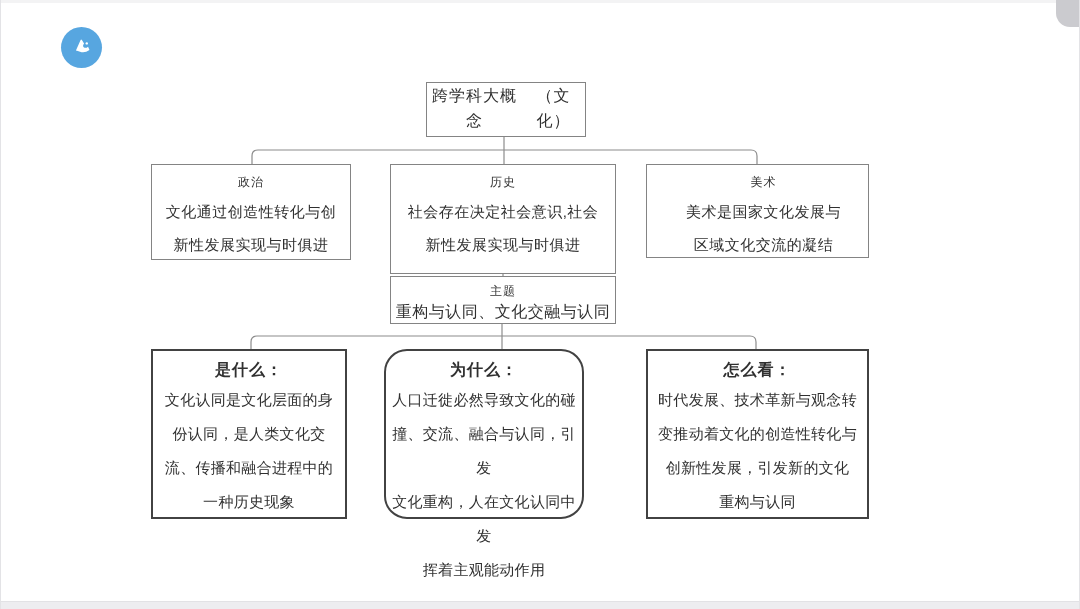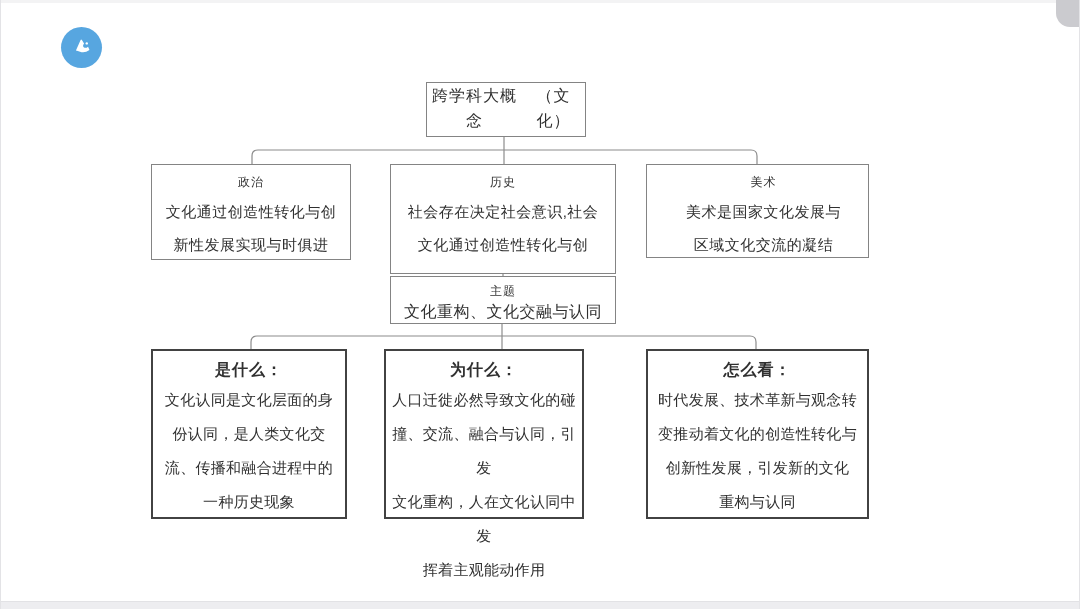--- a/index.html
+++ b/index.html
@@ -109,21 +109,21 @@
     white-space: pre-line;
     letter-spacing: 0.3px;
   }
   
   .pos-root     { left: 425px; top:  82px; width: 160px; height:  55px; }
   .pos-politics { left: 150px; top: 164px; width: 200px; height:  96px; }
   .pos-history  { left: 389px; top: 164px; width: 226px; height: 110px; }
   .pos-art      { left: 645px; top: 164px; width: 223px; height:  94px; padding-left: 12px; }
   .pos-theme    { left: 389px; top: 276px; width: 226px; height:  48px; }
   .pos-what     { left: 150px; top: 349px; width: 196px; height: 170px; }
-  .pos-why      { left: 383px; top: 349px; width: 200px; height: 170px; }
+  .pos-why      { left: 383px; top: 349px; width: 200px; height: 170px; border-radius: 23px; }
   .pos-how      { left: 645px; top: 349px; width: 223px; height: 170px; }
 </style>
 </head>
 <body>
 
 <div class="canvas">
 
   <div class="top-edge"></div>
   <div class="bottom-edge"></div>
   <div class="corner-overlay"></div>
@@ -154,32 +154,32 @@
 
   <div class="node node-thin pos-politics">
     <div class="subj-title">政治</div>
     <div class="subj-body">文化通过创造性转化与创
 新性发展实现与时俱进</div>
   </div>
 
   <div class="node node-thin pos-history">
     <div class="subj-title">历史</div>
     <div class="subj-body">社会存在决定社会意识,社会
-文化通过创造性转化与创</div>
+新性发展实现与时俱进</div>
   </div>
 
   <div class="node node-thin pos-art">
     <div class="subj-title">美术</div>
     <div class="subj-body">美术是国家文化发展与
 区域文化交流的凝结</div>
   </div>
 
   <div class="node node-thin pos-theme">
     <div class="theme-label">主题</div>
-    <div class="theme-title">文化重构、文化交融与认同</div>
+    <div class="theme-title">重构与认同、文化交融与认同</div>
   </div>
 
   <div class="node node-thick pos-what">
     <div class="q-title">是什么：</div>
     <div class="q-body">文化认同是文化层面的身
 份认同，是人类文化交
 流、传播和融合进程中的
 一种历史现象</div>
   </div>
 

